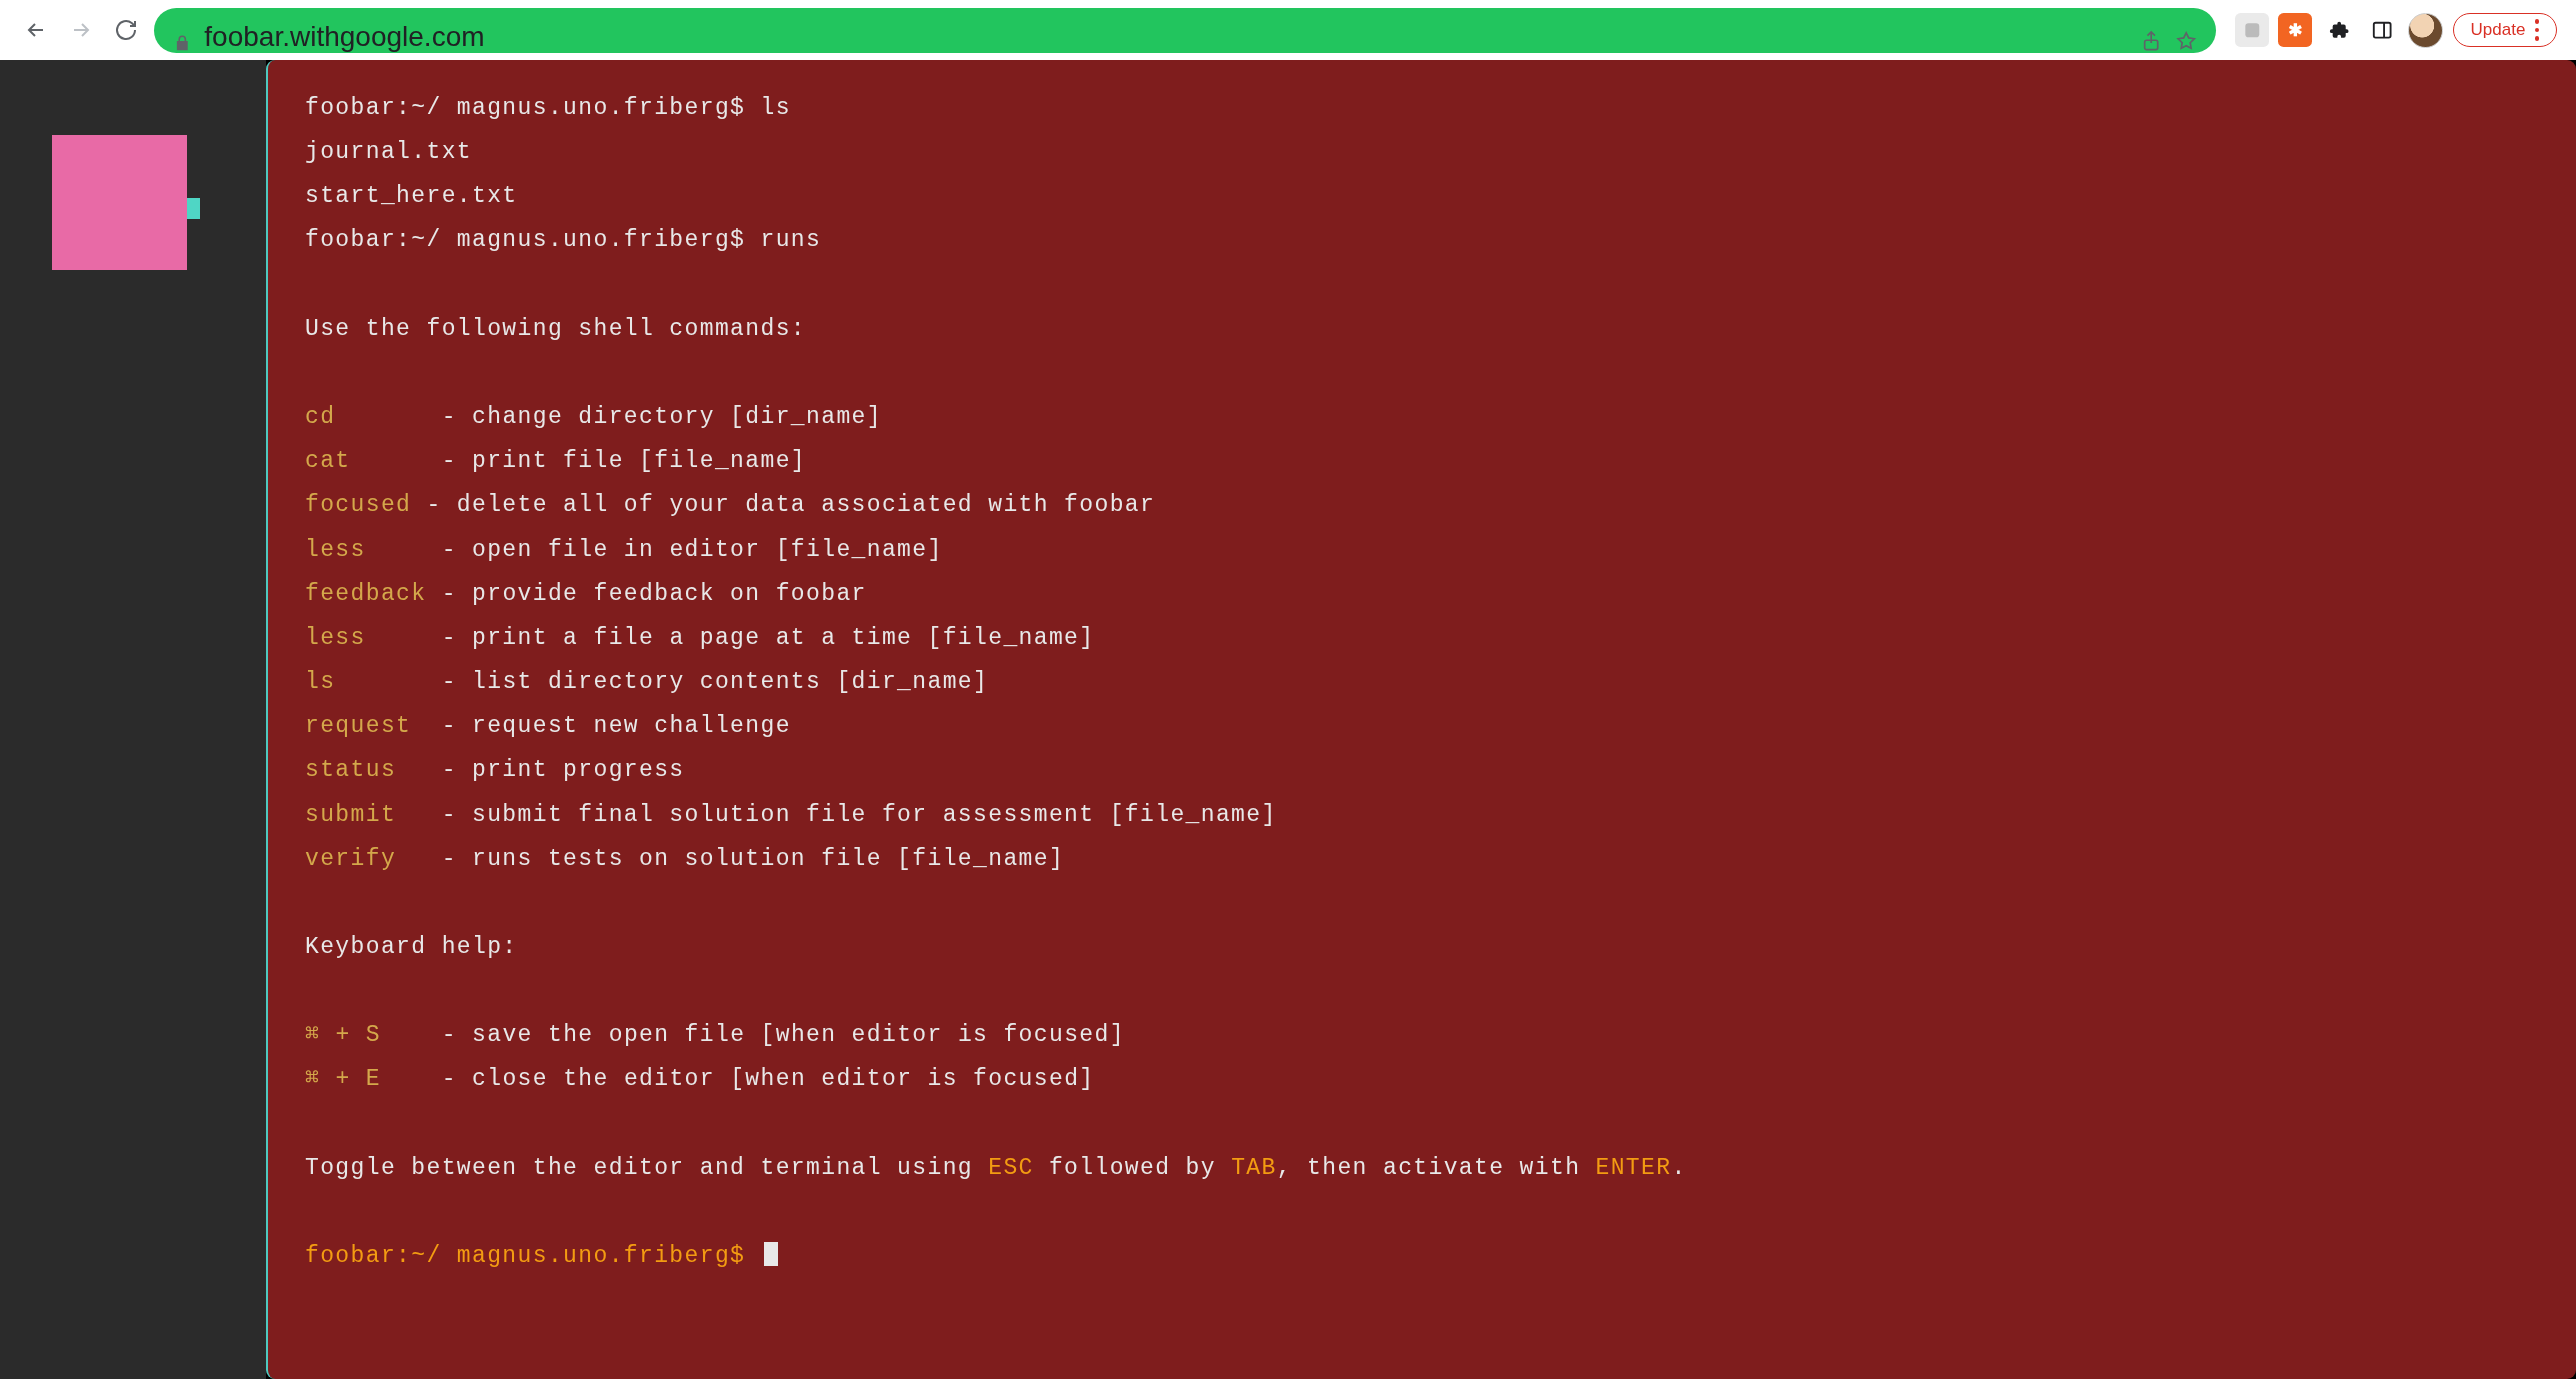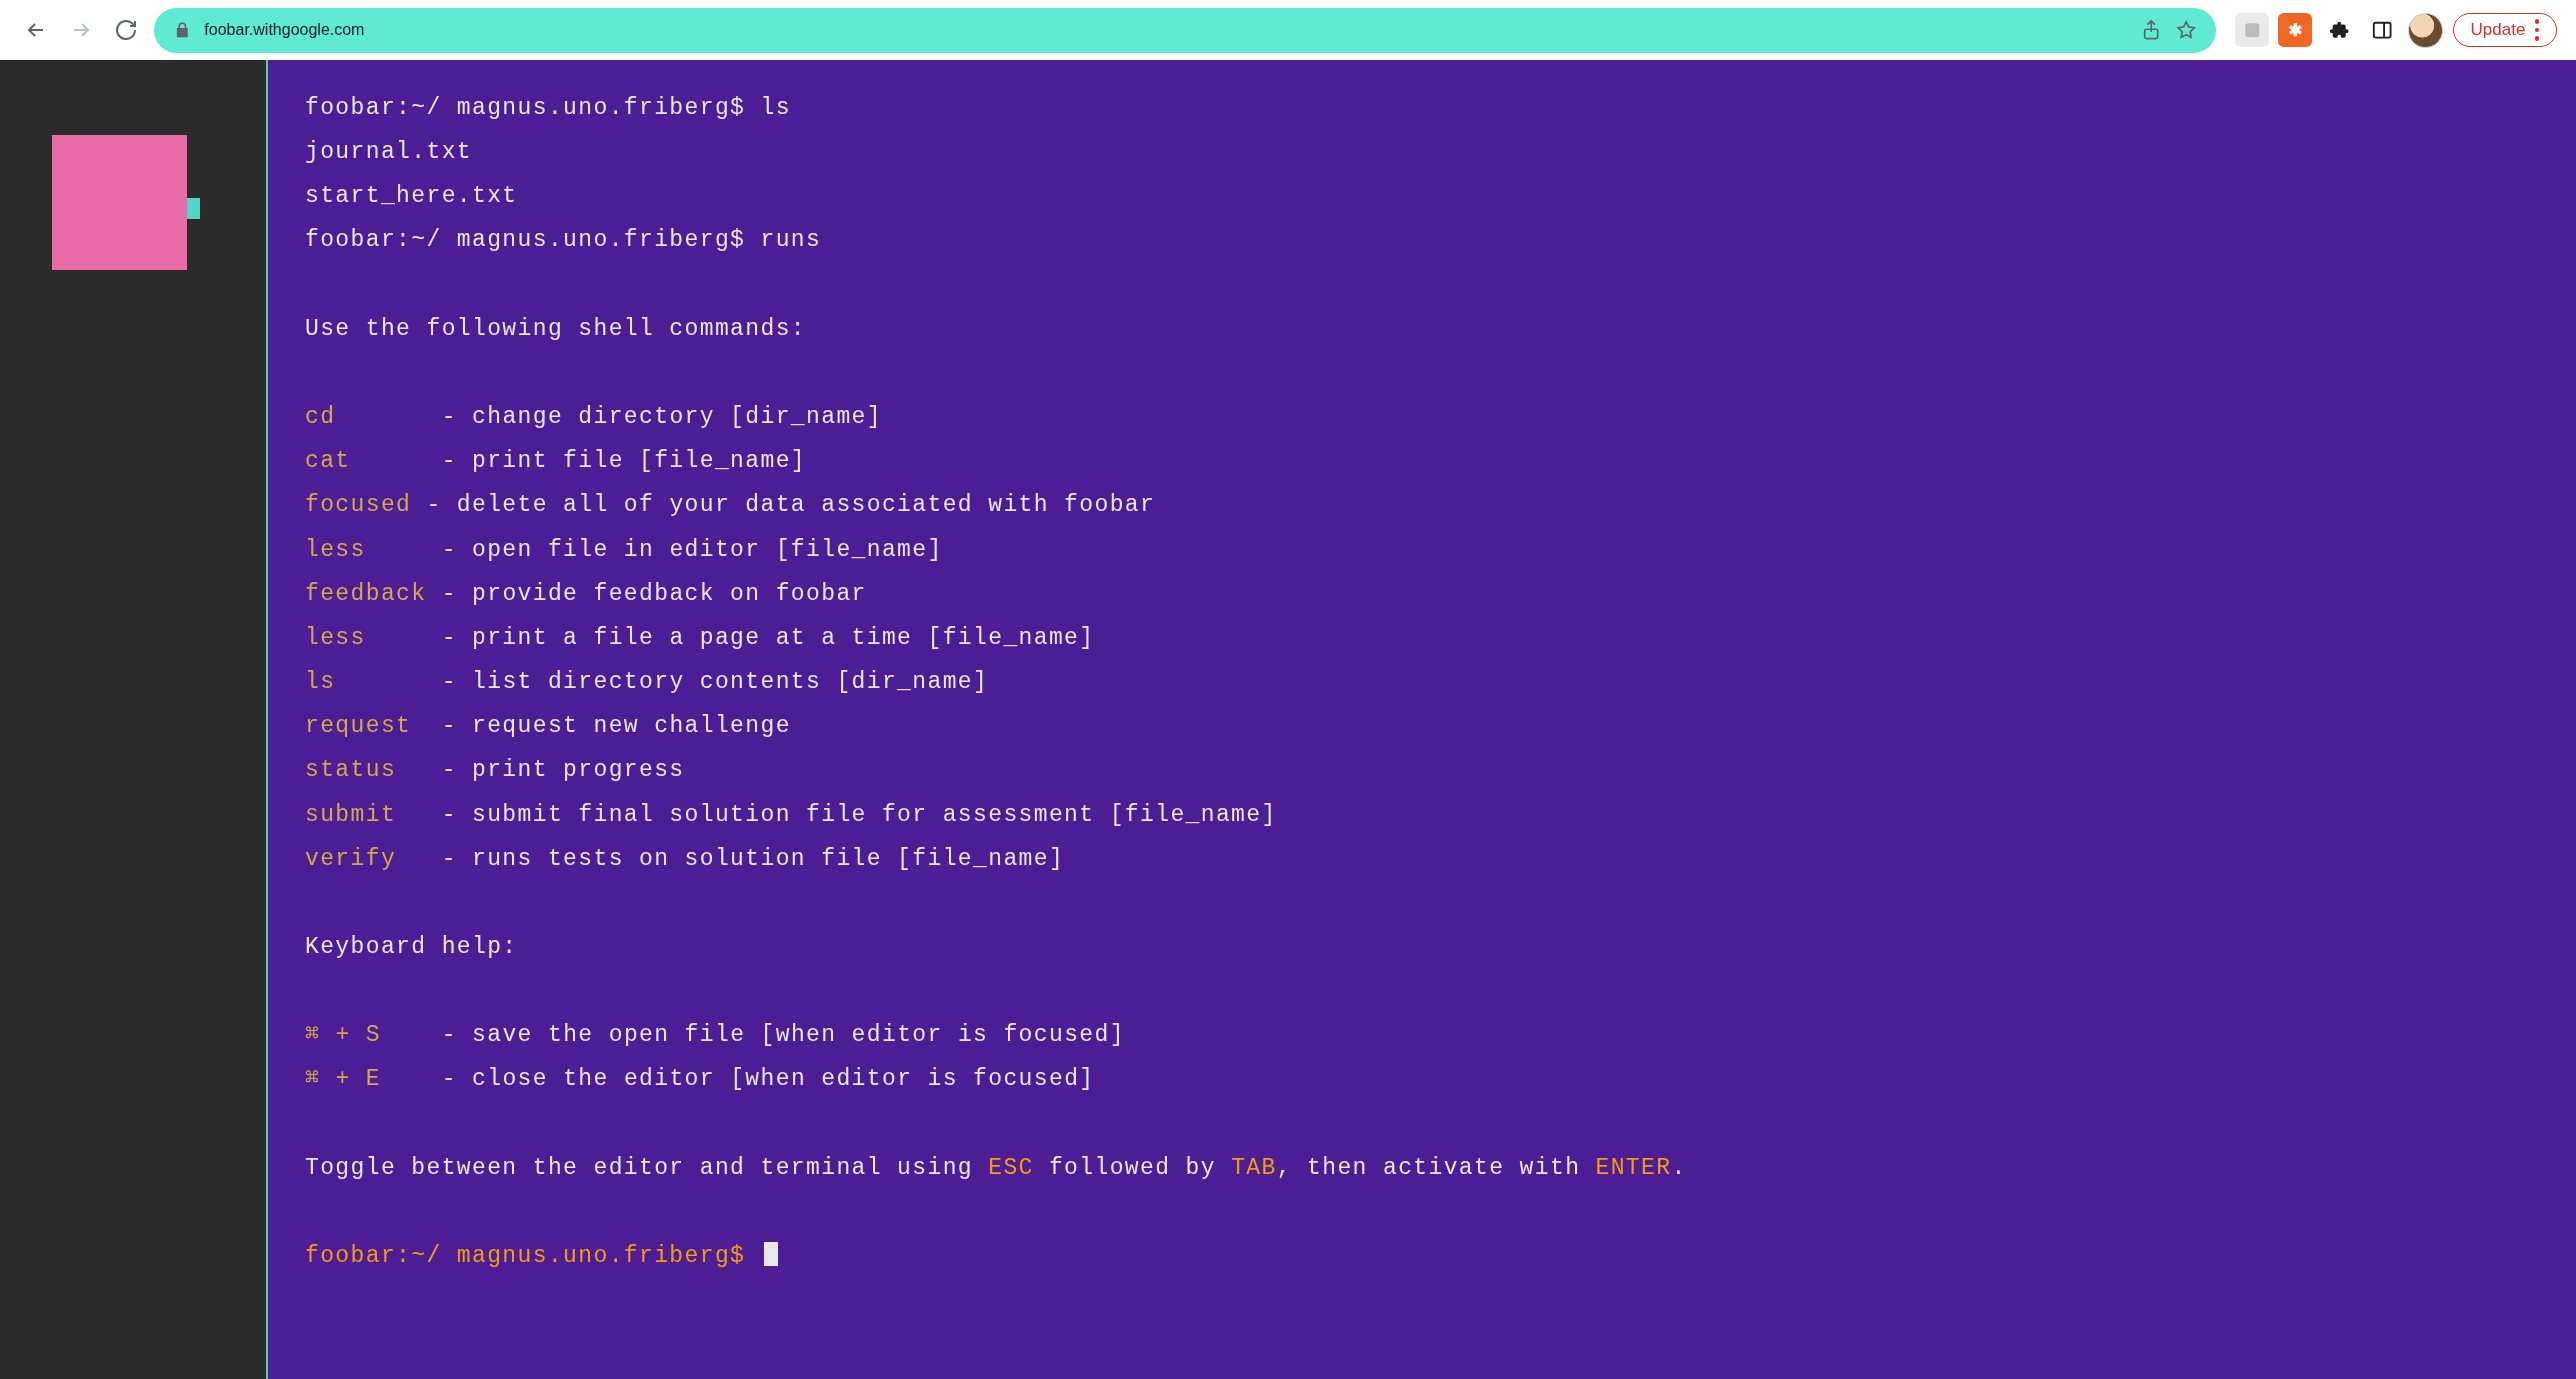--- a/index.html
+++ b/index.html
@@ -26,28 +26,28 @@
       justify-content: center;
       color: #5f6368;
       cursor: pointer;
       border-radius: 50%;
       font-size: 24px;
     }
     .nav-arrow.disabled { color: #bdc1c6; }
     .address-bar {
       flex: 1;
       height: 45px;
-      background: #5eead4;
+      background: #22c55e;
       border-radius: 22.4px;
       display: flex;
-      align-items: center;
+      align-items: flex-end;
       padding: 0 18.6px;
       gap: 13px;
       color: #202124;
-      font-size: 16px;
+      font-size: 28px;
     }
     .lock-icon { width: 18.6px; height: 18.6px; color: #5f6368; }
     .addr-actions {
       margin-left: auto;
       display: flex;
       align-items: center;
       gap: 13px;
       color: #5f6368;
     }
     .toolbar-right {
@@ -107,21 +107,22 @@
       right: -13px;
       top: 63px;
       width: 13px;
       height: 20.5px;
       background: #4fd6c5;
     }
     .terminal-wrap {
       flex: 1;
       position: relative;
       border-left: 2.8px solid #4fc8bf;
-      background: #4c1d95;
+      background: #7f1d1d;
+      border-radius: 9px;
     }
     .terminal {
       font-family: "SFMono-Regular", Consolas, "Liberation Mono", Menlo, monospace;
       font-size: 23px;
       line-height: 1.92;
       letter-spacing: 0.06em;
       color: #e8e8e8;
       padding: 26px 37px;
       white-space: pre;
     }

